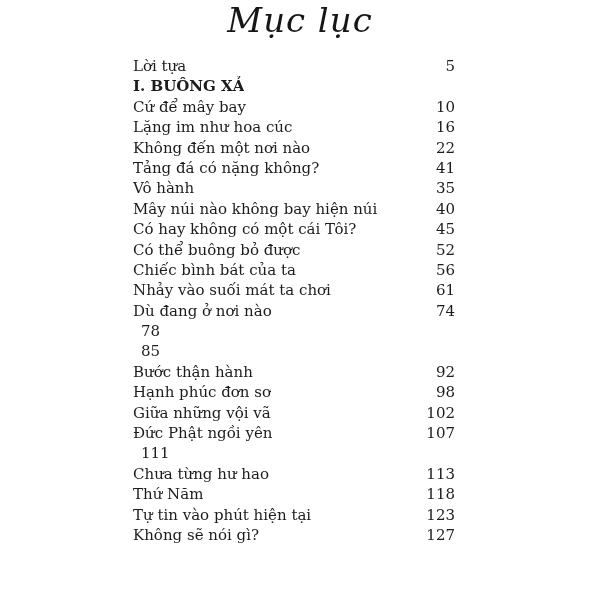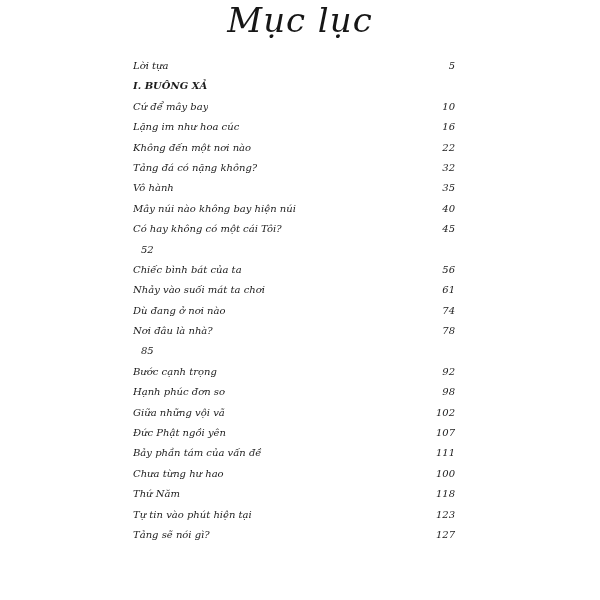--- a/index.html
+++ b/index.html
@@ -34,23 +34,22 @@
     left: 133px;
     top: 56px;
     width: 322px;
   }
   .toc-row {
     display: flex;
     justify-content: space-between;
     align-items: baseline;
     height: 20.4px;
     line-height: 20.4px;
-    font-size: 10px;
+    font-size: 15px;
     white-space: nowrap;
-    font-style: italic;
   }
   .toc-row.section {
     font-weight: bold;
   }
   .toc-label {
     flex: 0 1 auto;
     overflow: hidden;
   }
   .toc-page {
     flex: 0 0 auto;
@@ -78,86 +77,85 @@
       <div class="toc-row">
         <span class="toc-label">Lặng im như hoa cúc</span>
         <span class="toc-page">16</span>
       </div>
       <div class="toc-row">
         <span class="toc-label">Không đến một nơi nào</span>
         <span class="toc-page">22</span>
       </div>
       <div class="toc-row">
         <span class="toc-label">Tảng đá có nặng không?</span>
-        <span class="toc-page">32</span>
+        <span class="toc-page">41</span>
       </div>
       <div class="toc-row">
         <span class="toc-label">Vô hành</span>
         <span class="toc-page">35</span>
       </div>
       <div class="toc-row">
         <span class="toc-label">Mây núi nào không bay hiện núi</span>
         <span class="toc-page">40</span>
       </div>
       <div class="toc-row">
         <span class="toc-label">Có hay không có một cái Tôi?</span>
         <span class="toc-page">45</span>
       </div>
       <div class="toc-row">
+        <span class="toc-label">Có thể buông bỏ được</span>
         <span class="toc-page">52</span>
       </div>
       <div class="toc-row">
         <span class="toc-label">Chiếc bình bát của ta</span>
         <span class="toc-page">56</span>
       </div>
       <div class="toc-row">
         <span class="toc-label">Nhảy vào suối mát ta chơi</span>
         <span class="toc-page">61</span>
       </div>
       <div class="toc-row">
         <span class="toc-label">Dù đang ở nơi nào</span>
         <span class="toc-page">74</span>
       </div>
       <div class="toc-row">
-        <span class="toc-label">Nơi đâu là nhà?</span>
         <span class="toc-page">78</span>
       </div>
       <div class="toc-row">
         <span class="toc-page">85</span>
       </div>
       <div class="toc-row">
-        <span class="toc-label">Bước cạnh trọng</span>
+        <span class="toc-label">Bước thận hành</span>
         <span class="toc-page">92</span>
       </div>
       <div class="toc-row">
         <span class="toc-label">Hạnh phúc đơn sơ</span>
         <span class="toc-page">98</span>
       </div>
       <div class="toc-row">
         <span class="toc-label">Giữa những vội vã</span>
         <span class="toc-page">102</span>
       </div>
       <div class="toc-row">
         <span class="toc-label">Đức Phật ngồi yên</span>
         <span class="toc-page">107</span>
       </div>
       <div class="toc-row">
-        <span class="toc-label">Bảy phần tám của vấn đề</span>
         <span class="toc-page">111</span>
       </div>
       <div class="toc-row">
         <span class="toc-label">Chưa từng hư hao</span>
-        <span class="toc-page">100</span>
+        <span class="toc-page">113</span>
       </div>
       <div class="toc-row">
         <span class="toc-label">Thứ Năm</span>
         <span class="toc-page">118</span>
       </div>
       <div class="toc-row">
         <span class="toc-label">Tự tin vào phút hiện tại</span>
         <span class="toc-page">123</span>
       </div>
       <div class="toc-row">
-        <span class="toc-label">Tảng sẽ nói gì?</span>
+        <span class="toc-label">Không sẽ nói gì?</span>
         <span class="toc-page">127</span>
       </div>
     </div>
 </div>
 
 </body></html>

